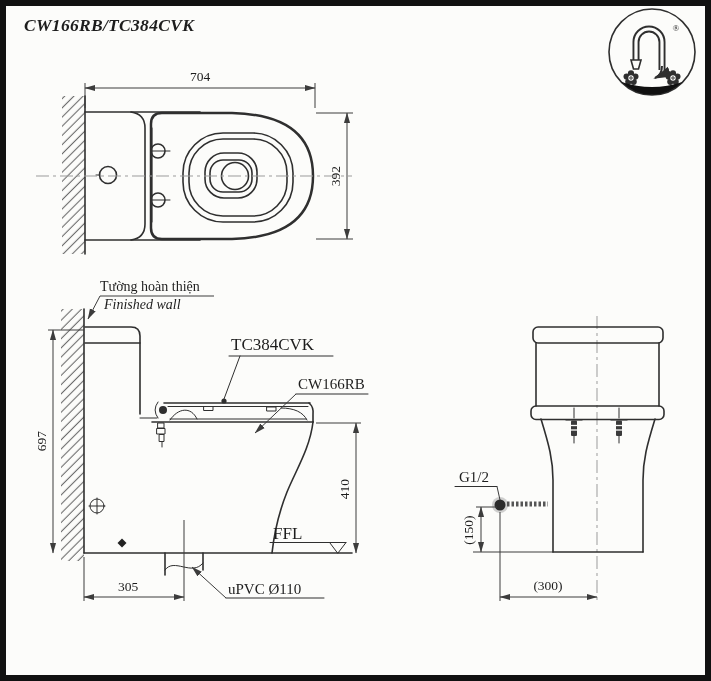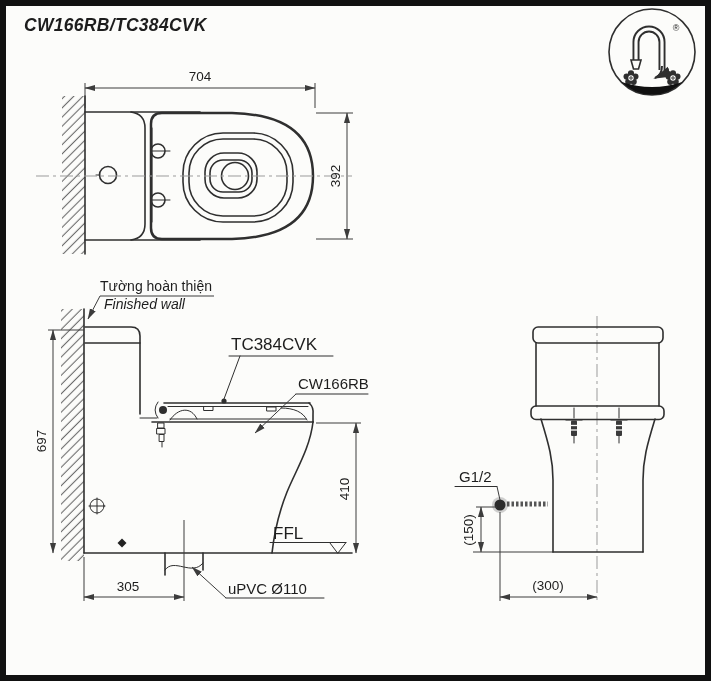--- a/index.html
+++ b/index.html
@@ -1,20 +1,20 @@
 <!DOCTYPE html>
 <html><head>
 <meta charset="utf-8">
 <style>
   html,body{margin:0;padding:0;background:#e8e8e8;}
   .sheet{
     position:relative;
     width:711px;height:681px;
     background:#fcfcfa;
-    font-family:Liberation Sans, sans-serif;
+    font-family:Liberation Serif, serif;
     overflow:hidden;
   }
   svg{position:absolute;left:0;top:0;}
   .obj{fill:none;stroke:#2f2f2f;stroke-width:1.6;stroke-linejoin:round;stroke-linecap:round;}
   .thick{stroke-width:2.5;}
   .thin{stroke-width:1;}
   .dim{fill:none;stroke:#3c3c3c;stroke-width:1;}
   .cl{fill:none;stroke:#9b9b9b;stroke-width:1;stroke-dasharray:13 4 3 4;}
   .hatchbox{fill:url(#hatch);stroke:none;}
   text{fill:#1d1d1d;}

